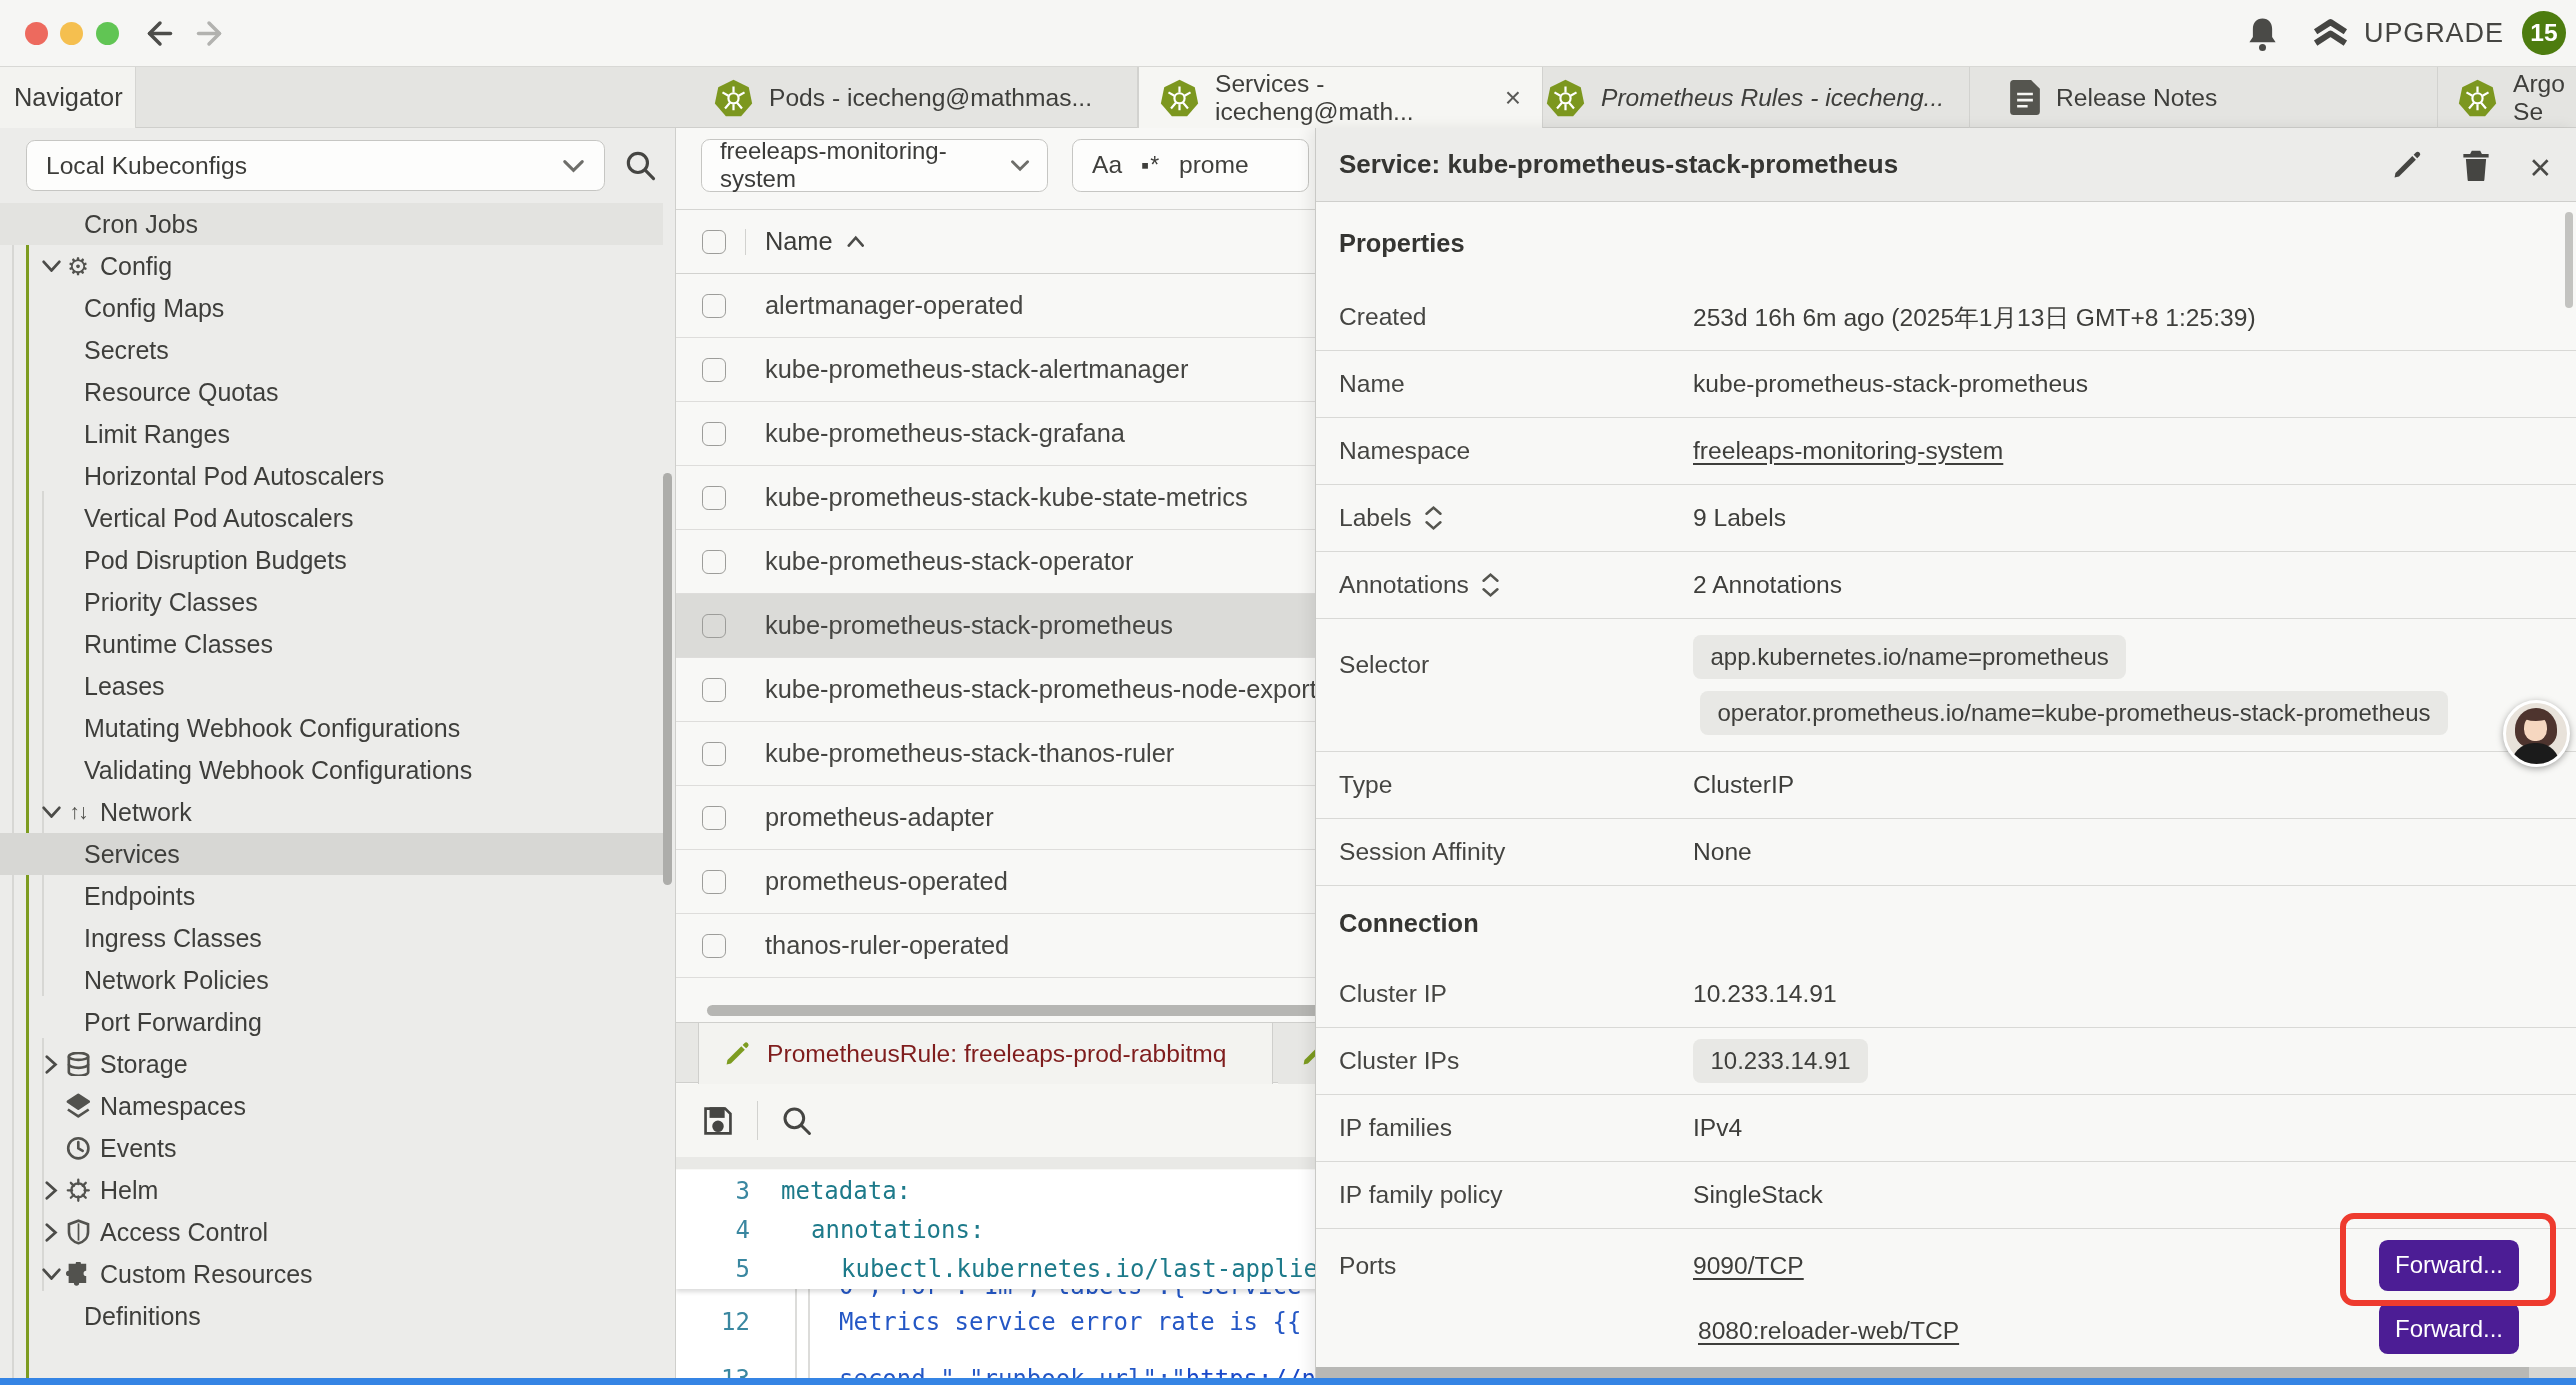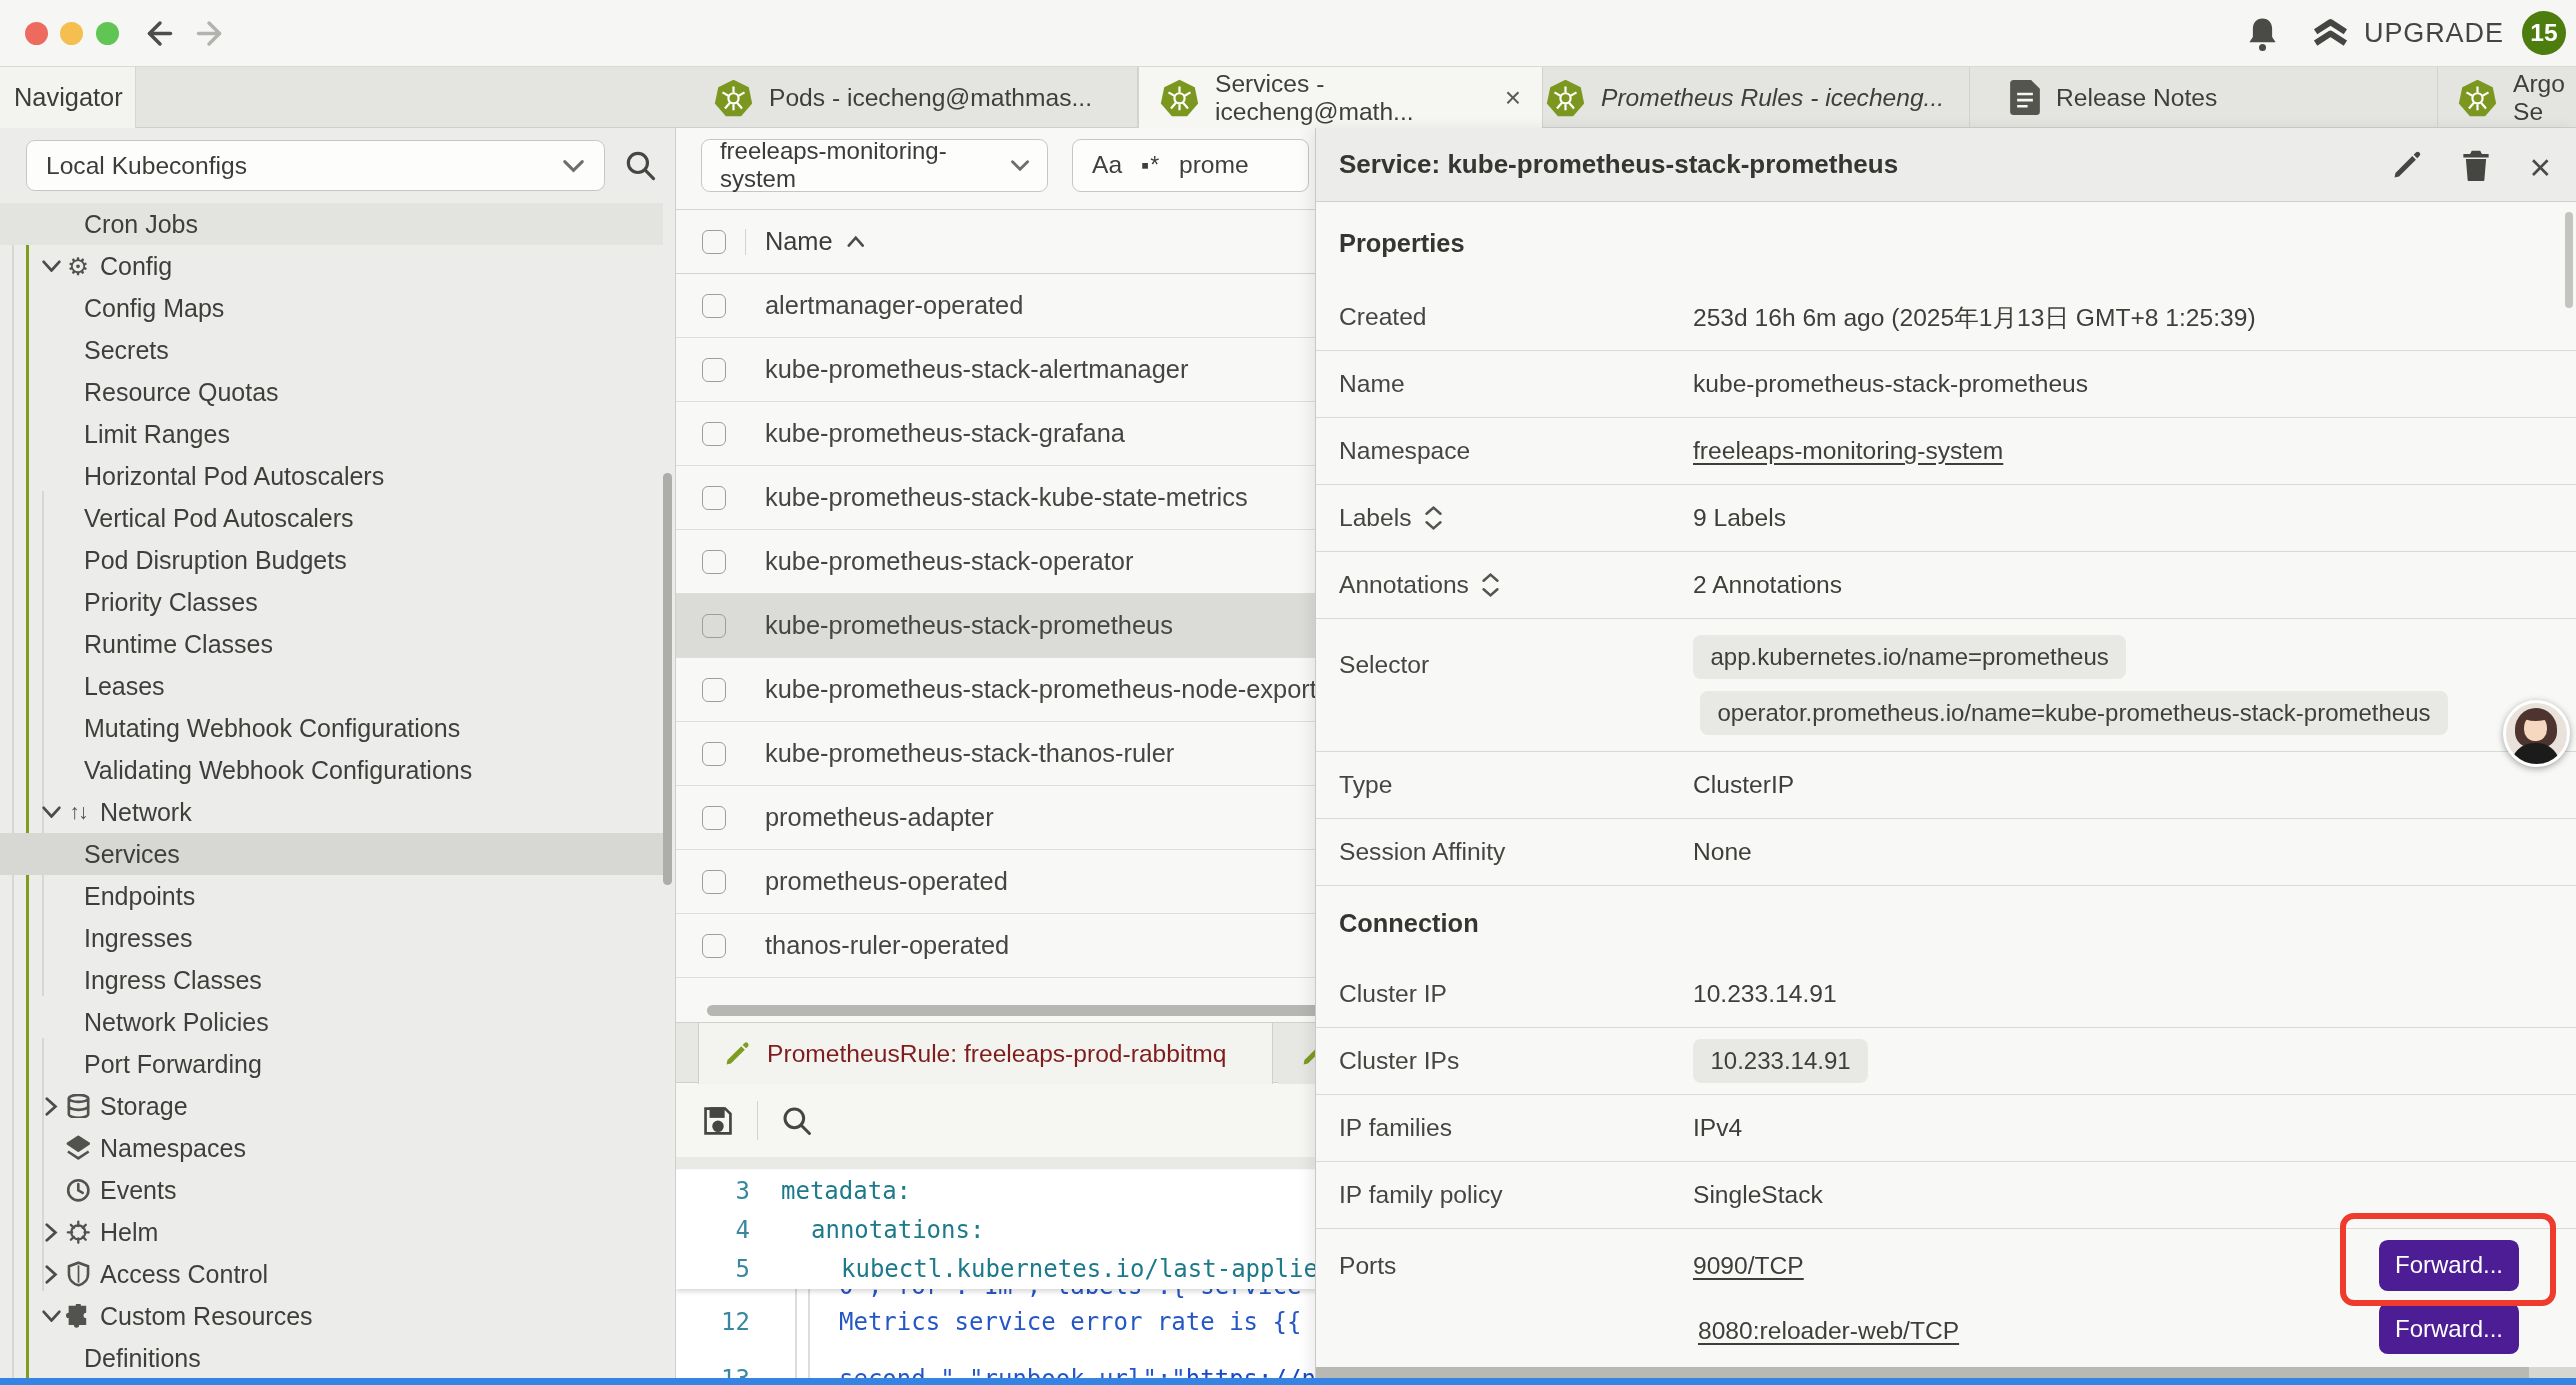--- a/index.html
+++ b/index.html
@@ -312,23 +312,20 @@
         <span class="tico" style="font-size:21px; letter-spacing:-1.8px;">↑↓</span>
         <span class="tlab">Network</span>
       </div>
       <div class="ti child sel">
           <span class="tlab">Services</span>
         </div>
       <div class="ti child">
           <span class="tlab">Endpoints</span>
         </div>
       <div class="ti child">
-          <span class="tlab">Ingresses</span>
-        </div>
-      <div class="ti child">
           <span class="tlab">Ingress Classes</span>
         </div>
       <div class="ti child">
           <span class="tlab">Network Policies</span>
         </div>
       <div class="ti child">
           <span class="tlab">Port Forwarding</span>
         </div>
       <div class="ti grp">
         <span class="chev">

